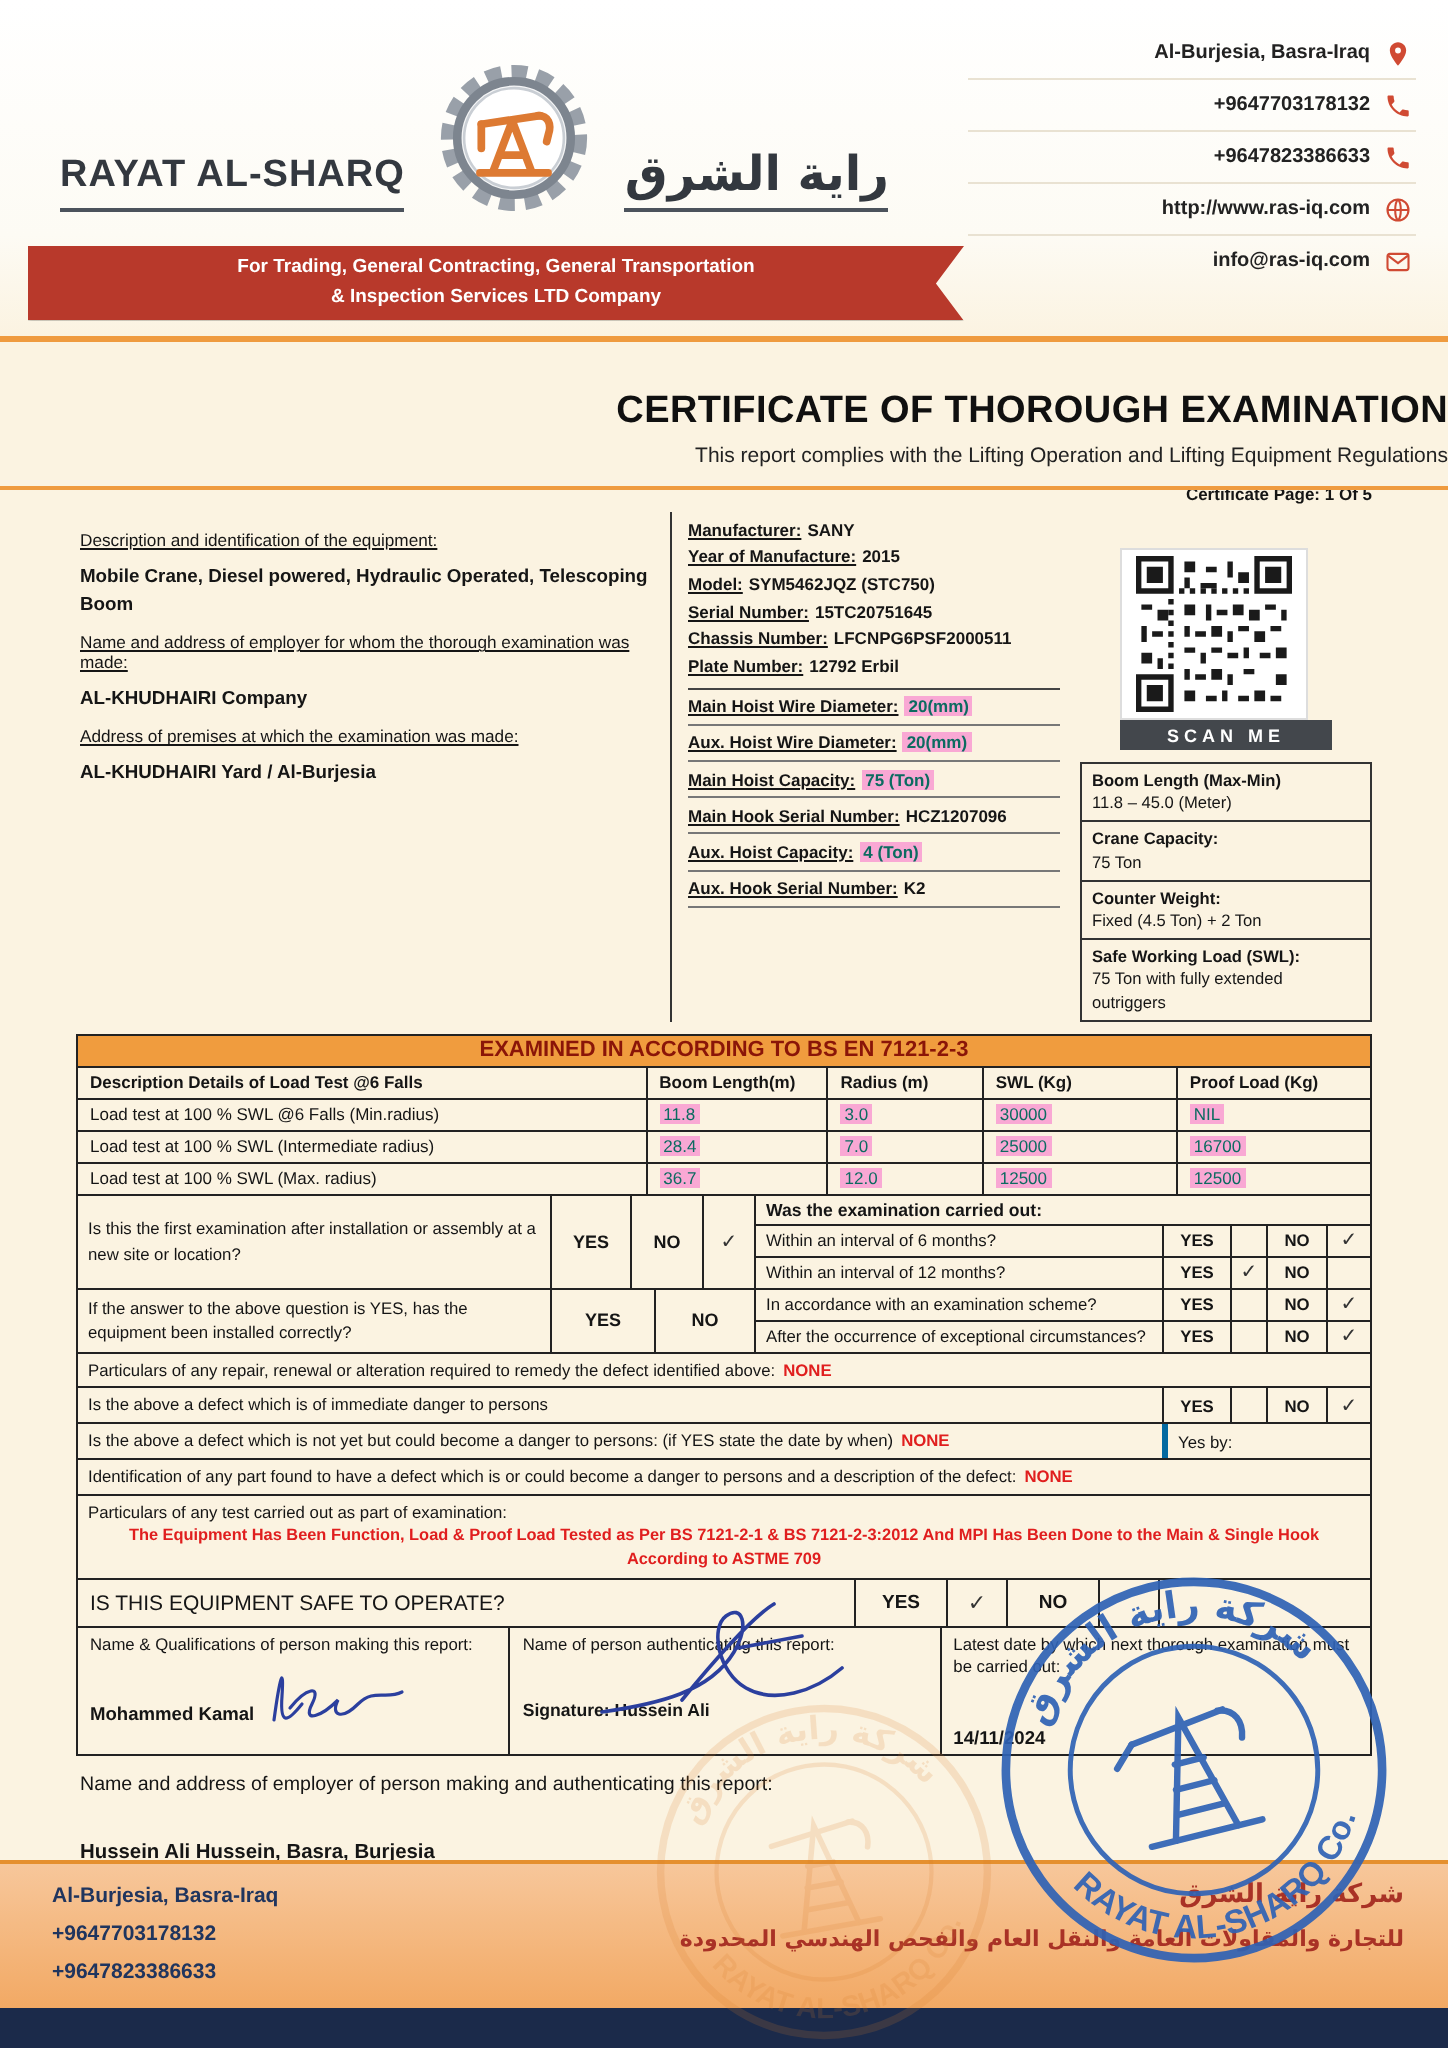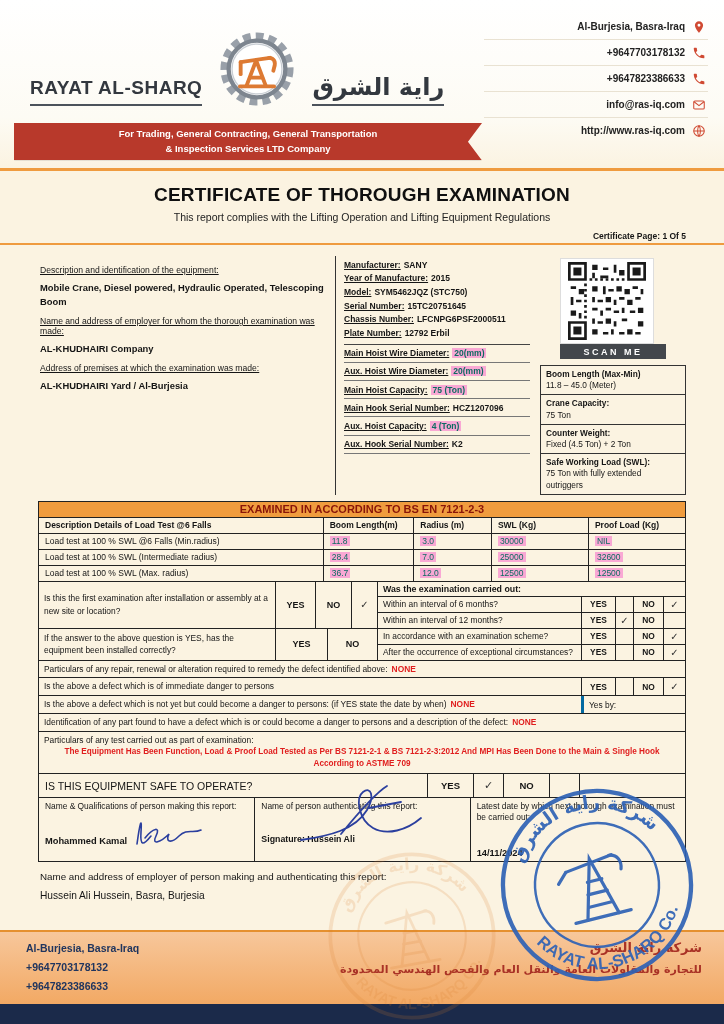--- a/index.html
+++ b/index.html
@@ -13,21 +13,21 @@
   .logo{width:86px;height:86px;margin-bottom:-6px}
   .brand-ar{font-size:24px;font-weight:bold;color:#33383f;border-bottom:2px solid #4c535c;padding-bottom:3px;font-family:"DejaVu Sans",sans-serif;white-space:nowrap}
   .ribbon{position:absolute;left:14px;top:123px;width:468px;background:#b8392b;color:#fff;font-size:9.5px;font-weight:bold;text-align:center;line-height:1.55;padding:4px 10px;clip-path:polygon(0 0,100% 0,97% 50%,100% 100%,0 100%);box-shadow:0 1px 2px rgba(0,0,0,.25)}
   .contacts{position:absolute;right:16px;top:14px;width:224px}
   .contact-row{display:flex;justify-content:flex-end;align-items:center;gap:7px;padding:5.5px 2px;border-bottom:1px solid #e9e2d2;font-size:10px;font-weight:bold;color:#222}
   .contact-row:last-child{border-bottom:none}
   .c-icon{width:14px;height:14px;flex:0 0 14px}
 
   
   .rule-a{position:absolute;left:0;right:0;top:168px;height:3px;background:#ef9b3f}
-  .title-block{position:absolute;left:0;right:0;top:175px;height:72px;text-align:center}
+  .title-block{position:absolute;left:0;right:0;top:186px;height:72px;text-align:right}
   .title-h{font-size:19px;font-weight:bold;color:#101010;margin-top:9px;letter-spacing:.2px}
   .title-sub{font-size:10.5px;margin-top:5px;color:#222}
   .cert-page{position:absolute;right:38px;bottom:6px;font-size:8.5px;font-weight:bold}
   .rule-b{position:absolute;left:0;right:0;top:243px;height:2px;background:#ef9b3f}
 
   
   .main{position:absolute;left:38px;top:250px;width:648px}
   .dates-row{display:flex;font-size:8.8px;font-weight:bold}
   .date-cell{border:1px solid #222;padding:4px 7px;white-space:nowrap}
   .dc1{width:262px}.dc2{width:186px;margin-left:-1px}.dc3{width:201px;margin-left:-1px}
@@ -38,21 +38,21 @@
   .col-mid{width:200px;padding:2px 6px 0 8px}
   .col-right{width:150px;padding:0 0 0 4px;display:flex;flex-direction:column}
   .sec-label{font-size:8.6px;text-decoration:underline;margin-top:7px}
   .sec-value{font-size:9.4px;font-weight:bold;margin-top:6px;line-height:1.5}
   .man-row{font-size:8.5px;padding:1.8px 0}
   .man-row .lbl{font-weight:bold;text-decoration:underline}
   .man-row .val{font-weight:bold;margin-left:3px}
   .man-row.sep{border-bottom:1px solid #777;padding:3.6px 0}
   .group-rule{border-top:1px solid #444;margin-top:4px}
   .hl{color:#0c6b60;background:#f9a8d4;padding:0 2px}
-  .qr-area{width:106px;align-self:center;margin-top:2px}
+  .qr-area{width:106px;align-self:center;margin-top:18px}
   .qr-svg{width:94px;height:86px;display:block;background:#fff;padding:3px;border:1px solid #ddd}
   .scanme{background:#43474c;color:#fff;font-size:9px;font-weight:bold;letter-spacing:2.5px;text-align:center;padding:2.5px 0}
   .spec-box{border:1px solid #333;margin-top:6px;font-size:8.3px}
   .spec-row{padding:3px 5px;border-bottom:1px solid #333;line-height:1.35}
   .spec-row:last-child{border-bottom:none}
   .spec-lbl{font-weight:bold;display:block}
 
   .banner{margin-top:6px;border:1px solid #222;background:#f09c3e;color:#8a1508;font-weight:bold;font-size:11px;text-align:center;padding:1.5px 0}
 
   table.load{width:100%;border-collapse:collapse;margin-top:-1px;font-size:8.5px}
@@ -92,21 +92,21 @@
   .sig-row{display:flex}
   .sig-cell{width:33.4%;padding:3px 6px;position:relative;min-height:56px}
   .sig-cell + .sig-cell{border-left:1px solid #222}
   .sig-lbl{font-size:8.4px;line-height:1.35}
   .sig-name{font-weight:bold;font-size:9.3px;margin-top:24px}
   .sig2-name{font-weight:bold;font-size:8.8px;margin-top:22px}
   .sig-svg{position:absolute;pointer-events:none}
 
   .employer{margin-top:7px;padding:2px 2px}
   .emp-lbl{font-size:9.8px}
-  .emp-val{font-size:10.2px;font-weight:normal;margin-top:8px}
+  .emp-val{font-size:10.2px;font-weight:bold;margin-top:23px}
 
   
   .footer-band{position:absolute;left:0;right:0;bottom:20px;height:74px;background:linear-gradient(180deg,#f7c79b,#f2a964);border-top:2px solid #e5902f}
   .f-left{position:absolute;left:26px;top:7px;font-size:10.5px;font-weight:bold;color:#20355e;line-height:1.8}
   .f-ar{position:absolute;right:22px;top:8px;text-align:right;color:#a93226;font-family:"DejaVu Sans",sans-serif;font-weight:bold}
   .f-ar-1{font-size:13px}
   .f-ar-2{font-size:11px;margin-top:8px}
   .footer-navy{position:absolute;left:0;right:0;bottom:0;height:20px;background:#1b2a4a}
 
   .stamp{position:absolute;left:498px;top:786px;width:198px;height:198px;transform:rotate(-14deg);opacity:.92}
@@ -152,34 +152,34 @@
             <path fill="#d04a33" d="M6.6 10.8c1.5 2.9 3.8 5.2 6.7 6.7l2.2-2.2c.3-.3.7-.4 1-.2 1.2.4 2.4.6 3.7.6.6 0 1 .4 1 1V20c0 .6-.4 1-1 1C10.8 21 3 13.2 3 3.9c0-.6.4-1 1-1h3.3c.6 0 1 .4 1 1 0 1.3.2 2.5.6 3.7.1.3 0 .7-.2 1l-2.1 2.2z"></path>
           </svg>
       </div>
       <div class="contact-row">
         <span>+9647823386633</span>
         <svg class="c-icon" viewBox="0 0 24 24">
             <path fill="#d04a33" d="M6.6 10.8c1.5 2.9 3.8 5.2 6.7 6.7l2.2-2.2c.3-.3.7-.4 1-.2 1.2.4 2.4.6 3.7.6.6 0 1 .4 1 1V20c0 .6-.4 1-1 1C10.8 21 3 13.2 3 3.9c0-.6.4-1 1-1h3.3c.6 0 1 .4 1 1 0 1.3.2 2.5.6 3.7.1.3 0 .7-.2 1l-2.1 2.2z"></path>
           </svg>
       </div>
       <div class="contact-row">
+        <span>http://www.ras-iq.com</span>
+        <svg class="c-icon" viewBox="0 0 24 24">
+            <g fill="none" stroke="#d04a33" stroke-width="1.8">
+              <circle cx="12" cy="12" r="9"></circle>
+              <path d="M3 12h18M12 3c3.2 3 3.2 15 0 18M12 3c-3.2 3-3.2 15 0 18"></path>
+            </g>
+          </svg>
+      </div>
+      <div class="contact-row">
         <span>info@ras-iq.com</span>
         <svg class="c-icon" viewBox="0 0 24 24">
             <g fill="none" stroke="#d04a33" stroke-width="1.8">
               <rect x="3" y="5" width="18" height="14" rx="2"></rect>
               <path d="M3.5 6.5L12 13l8.5-6.5"></path>
-            </g>
-          </svg>
-      </div>
-      <div class="contact-row">
-        <span>http://www.ras-iq.com</span>
-        <svg class="c-icon" viewBox="0 0 24 24">
-            <g fill="none" stroke="#d04a33" stroke-width="1.8">
-              <circle cx="12" cy="12" r="9"></circle>
-              <path d="M3 12h18M12 3c3.2 3 3.2 15 0 18M12 3c-3.2 3-3.2 15 0 18"></path>
             </g>
           </svg>
       </div>
     </div>
   </div>
 
   <div class="rule-a"></div>
 
   <div class="title-block">
     <div class="title-h">CERTIFICATE OF THOROUGH EXAMINATION</div>
@@ -280,21 +280,21 @@
         <td><span class="hl">11.8</span></td>
         <td><span class="hl">3.0</span></td>
         <td><span class="hl">30000</span></td>
         <td><span class="hl">NIL</span></td>
       </tr>
       <tr>
         <td class="desc">Load test at 100 % SWL (Intermediate radius)</td>
         <td><span class="hl">28.4</span></td>
         <td><span class="hl">7.0</span></td>
         <td><span class="hl">25000</span></td>
-        <td><span class="hl">32600</span></td>
+        <td><span class="hl">16700</span></td>
       </tr>
       <tr>
         <td class="desc">Load test at 100 % SWL (Max. radius)</td>
         <td><span class="hl">36.7</span></td>
         <td><span class="hl">12.0</span></td>
         <td><span class="hl">12500</span></td>
         <td><span class="hl">12500</span></td>
       </tr>
     </tbody>
       </table>

